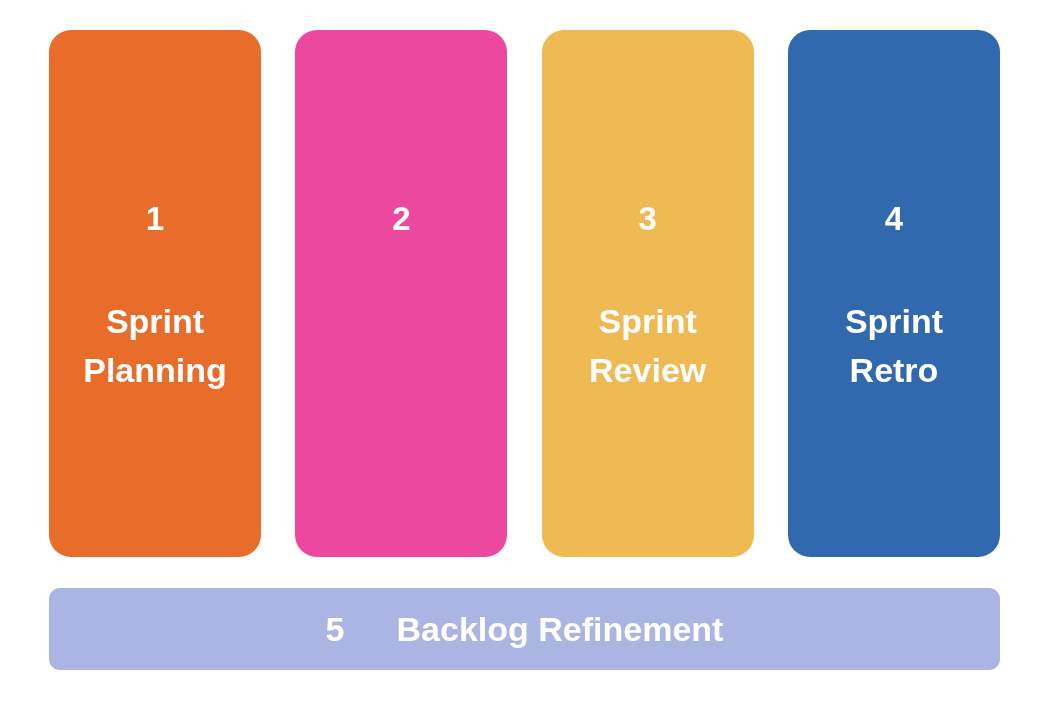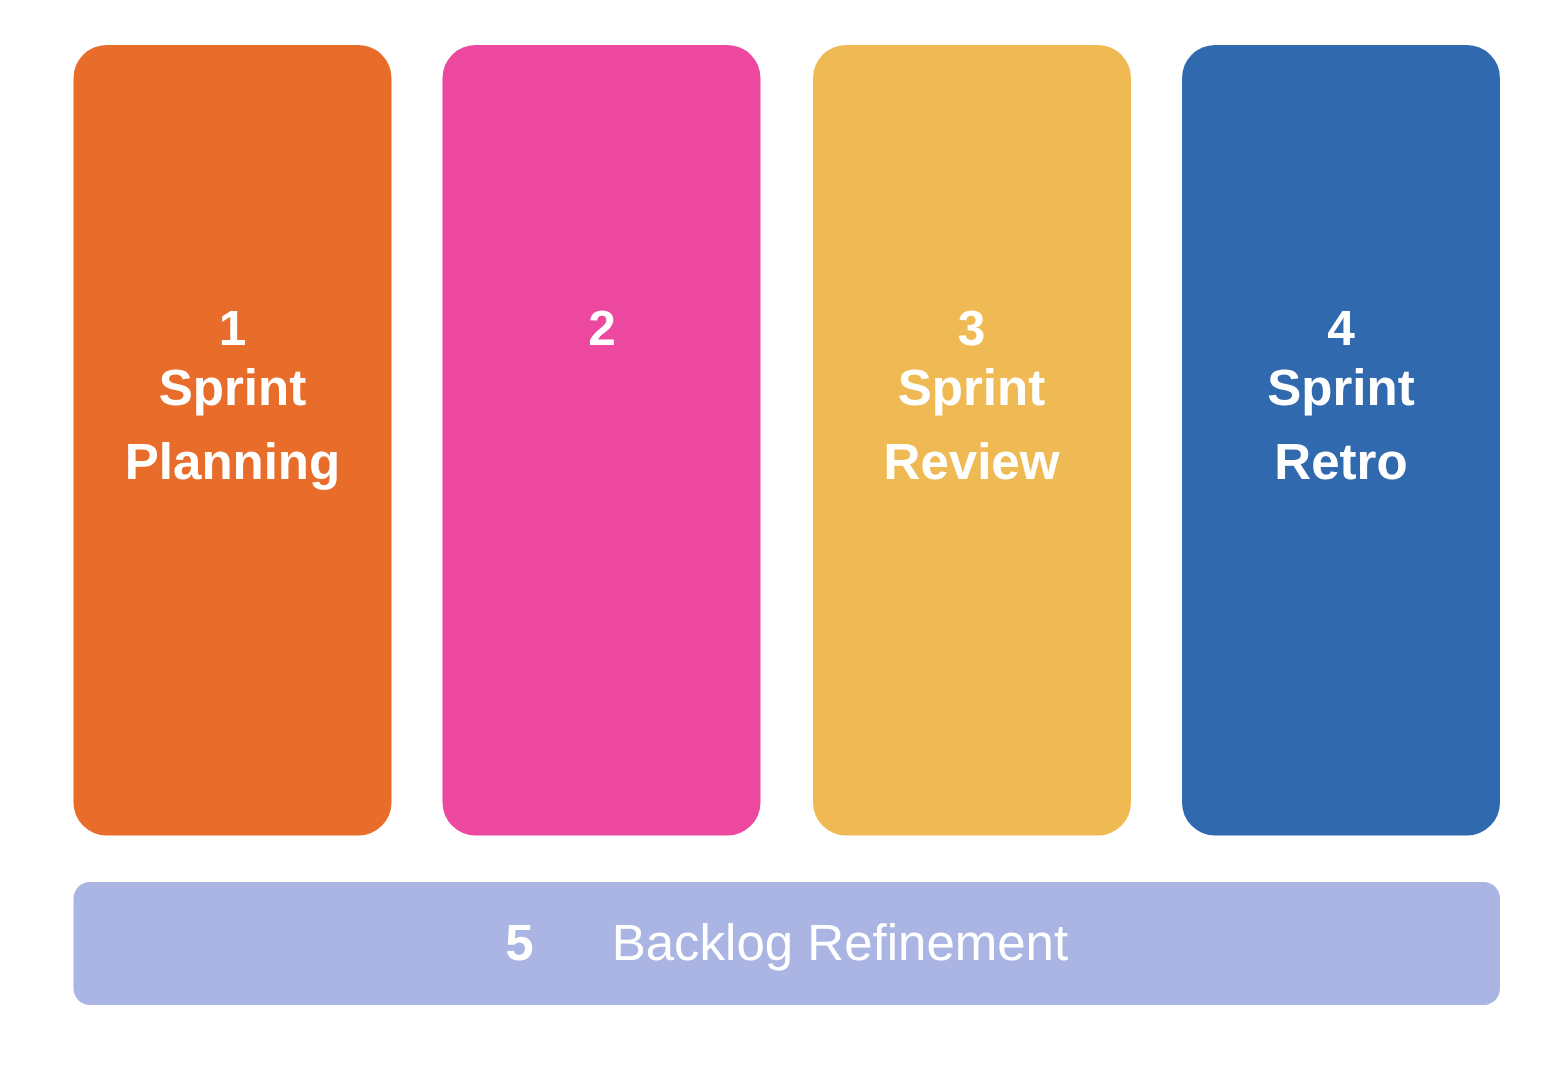--- a/index.html
+++ b/index.html
@@ -51,20 +51,21 @@
   .card-number {
     margin-top: 172px;
     font-size: 33px;
     font-weight: bold;
     line-height: 1.0;
     color: #ffffff;
     letter-spacing: 0px;
   }
 
   .card-label {
+    margin-top: 62px;
     font-size: 34px;
     font-weight: bold;
     line-height: 1.45;
     color: #ffffff;
     padding: 0 8px;
     white-space: pre-line;
   }
 
   
   #backlog-bar {
@@ -84,21 +85,21 @@
 
   #backlog-bar .bar-number {
     font-size: 34px;
     font-weight: bold;
     line-height: 1.0;
     color: #ffffff;
   }
 
   #backlog-bar .bar-label {
     font-size: 34px;
-    font-weight: normal;
+    font-weight: bold;
     line-height: 1.0;
     color: #ffffff;
     margin-left: 52px;
   }
 </style>
 </head>
 <body>
 
 <div id="diagram-root">
 

